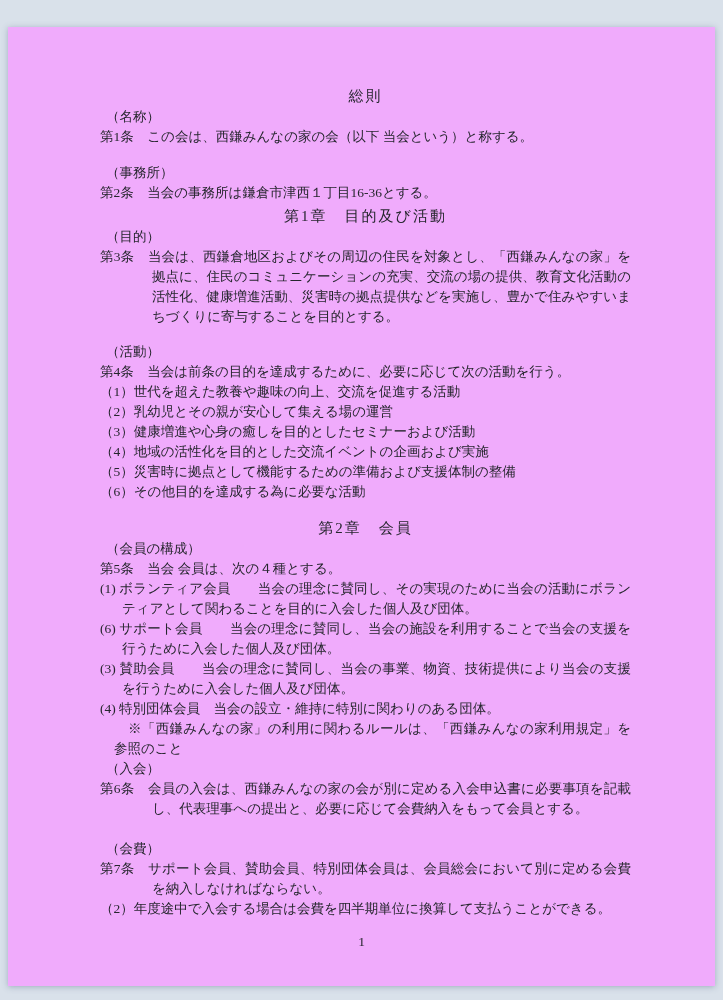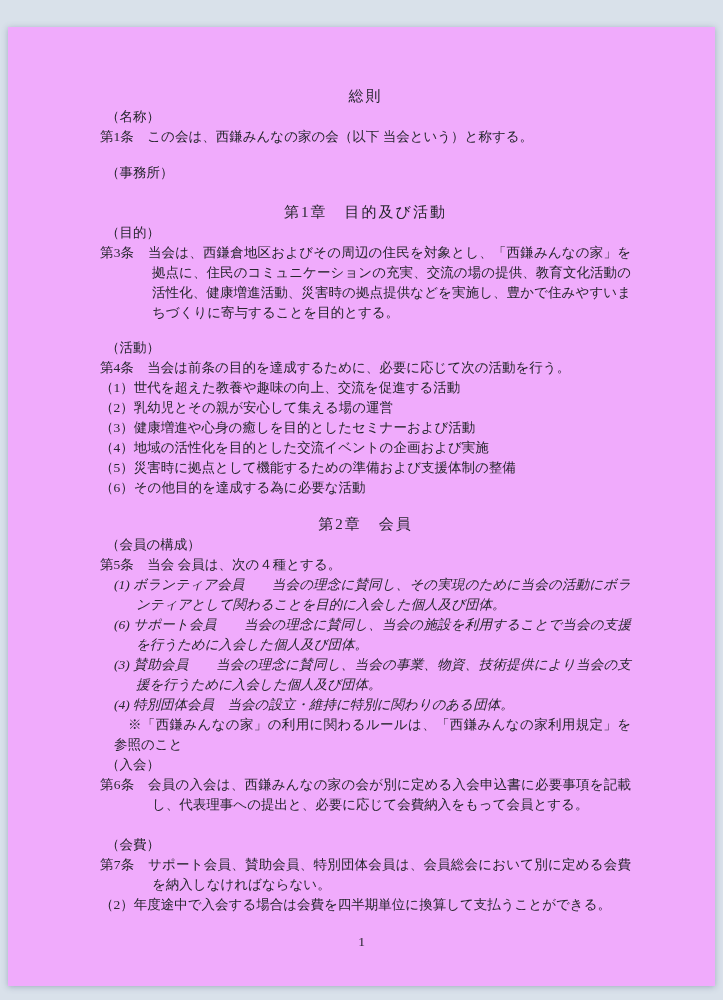--- a/index.html
+++ b/index.html
@@ -27,28 +27,28 @@
     line-height: 20px;
     text-align: justify;
   }
   p { margin: 0; }
   .heading {
     text-align: center;
     font-size: 15px;
     line-height: 22px;
     letter-spacing: 2px;
   }
-  .mt-lg { margin-top: 18px; }
+  .mt-lg { margin-top: 2px; }
   .mt-md { margin-top: 16px; }
   .mt-sm { margin-top: 15px; }
   .mt-xl { margin-top: 20px; }
   .label { padding-left: 6px; }
   .article { padding-left: 52px; text-indent: -52px; }
   .item   { padding-left: 36px; text-indent: -36px; }
-  .item-h { margin-left: 14px; padding-left: 22px; text-indent: -22px; font-style: italic; }
+  .item-h { padding-left: 22px; text-indent: -22px; }
   .note   { margin-left: 14px; text-indent: 14px; }
   .page-num {
     position: absolute;
     bottom: 34px;
     left: 0;
     width: 100%;
     text-align: center;
     font-size: 13.5px;
   }
 </style>
@@ -56,20 +56,21 @@
 <body>
 
 <div class="photo-frame">
   <div class="sheet">
 
     <section>
       <p class="heading">総則</p>
       <p class="label">（名称）</p>
       <p class="article">第1条　この会は、西鎌みんなの家の会（以下 当会という）と称する。</p>
       <p class="label mt-md">（事務所）</p>
+      <p class="article">第2条　当会の事務所は鎌倉市津西１丁目16-36とする。</p>
     </section>
 
     <section>
       <p class="heading mt-lg">第1章　目的及び活動</p>
       <p class="label">（目的）</p>
       <p class="article">第3条　当会は、西鎌倉地区およびその周辺の住民を対象とし、「西鎌みんなの家」を拠点に、住民のコミュニケーションの充実、交流の場の提供、教育文化活動の活性化、健康増進活動、災害時の拠点提供などを実施し、豊かで住みやすいまちづくりに寄与することを目的とする。</p>
       <p class="label mt-sm">（活動）</p>
       <p class="article">第4条　当会は前条の目的を達成するために、必要に応じて次の活動を行う。</p>
       <p class="item">（1）世代を超えた教養や趣味の向上、交流を促進する活動</p>
       <p class="item">（2）乳幼児とその親が安心して集える場の運営</p>

